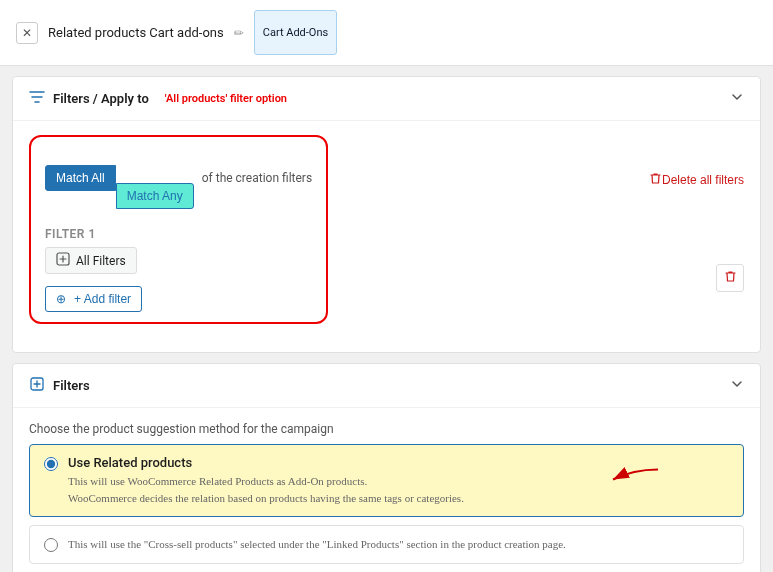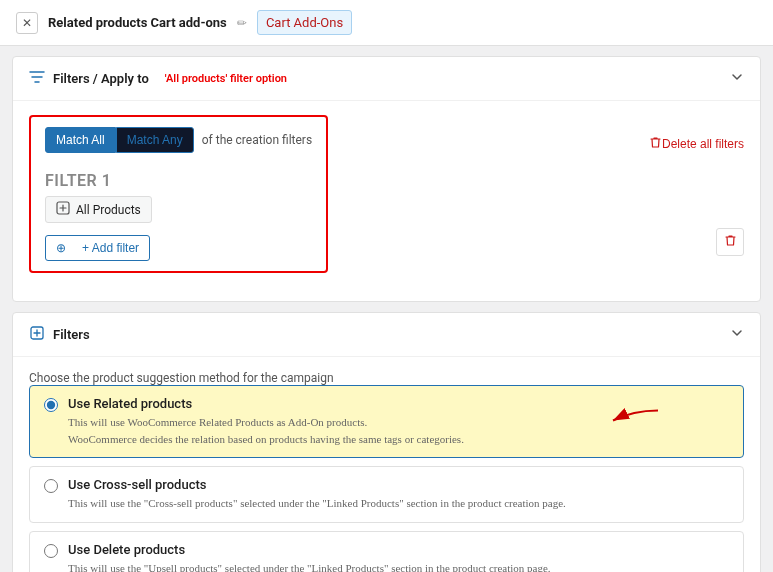--- a/index.html
+++ b/index.html
@@ -29,35 +29,35 @@
       cursor: pointer;
       display: flex;
       align-items: center;
       justify-content: center;
       font-size: 12px;
       color: #555;
       border-radius: 3px;
     }
     .top-title {
       font-size: 13px;
-      font-weight: 700;
+      font-weight: 400;
       color: #1e1e1e;
     }
     .edit-icon {
       color: #999;
       font-size: 12px;
       cursor: pointer;
     }
     .cart-addon-badge {
       background: #e8f4fd;
-      color: #b91c1c;
+      color: #0f172a;
       border: 1px solid #a8d1f0;
       border-radius: 3px;
-      padding: 4px 8px;
-      font-size: 13px;
+      padding: 15px 8px;
+      font-size: 11px;
       cursor: pointer;
     }
 
     
     .section-card {
       background: #fff;
       border: 1px solid #e0e0e0;
       margin: 10px 12px;
       border-radius: 4px;
     }
@@ -105,63 +105,64 @@
     .filter-toolbar {
       display: flex;
       align-items: center;
       justify-content: space-between;
       margin-bottom: 10px;
     }
 
     
     .filter-highlight-box {
       border: 2px solid #e00;
-      border-radius: 4px;
+      border-radius: 12px;
       padding: 10px 14px;
       display: inline-block;
       margin-bottom: 4px;
     }
 
     .match-all-btn {
       background: #2271b1;
       color: #fff;
       border: 1px solid #2271b1;
       border-radius: 3px 0 0 3px;
       padding: 5px 10px;
       font-size: 12px;
       cursor: pointer;
       font-weight: 500;
     }
     .match-any-btn {
-      background: #0f172a;
+      background: #5eead4;
       color: #2271b1;
       border: 1px solid #2271b1;
       border-radius: 0 3px 3px 0;
       padding: 5px 10px;
       font-size: 12px;
       cursor: pointer;
+      margin-top: 36px;
     }
     .filter-following-text {
       font-size: 12px;
       color: #555;
       margin-left: 8px;
     }
 
     .delete-all-btn {
       color: #cc1818;
       background: none;
       border: none;
       font-size: 12px;
       cursor: pointer;
       display: flex;
       align-items: center;
     }
 
     .filter-label {
-      font-size: 16px;
+      font-size: 12px;
       color: #888;
       text-transform: uppercase;
       margin: 8px 0 6px 0;
       font-weight: 600;
       letter-spacing: 0.5px;
     }
 
     .filter-chip {
       display: inline-flex;
       align-items: center;
@@ -216,21 +217,21 @@
       margin-top: 4px;
     }
 
     
     .products-body {
       padding: 14px 16px;
     }
     .products-subtitle {
       font-size: 12px;
       color: #555;
-      margin-bottom: 0;
+      margin-bottom: 8px;
     }
 
     
     .radio-option {
       border: 1px solid #e0e0e0;
       border-radius: 4px;
       padding: 10px 14px;
       margin-bottom: 8px;
       display: flex;
       align-items: flex-start;
@@ -309,26 +310,26 @@
           <div class="filter-row">
             <div class="filter-content">
               <div class="filter-label">FILTER 1</div>
               <div class="filter-chip">
                 <span class="chip-icon">
                   <svg width="14" height="14" viewBox="0 0 14 14" fill="none">
                     <rect x="1" y="1" width="12" height="12" rx="2" stroke="#555" stroke-width="1.2"></rect>
                     <path d="M4 7h6M7 4v6" stroke="#555" stroke-width="1.2" stroke-linecap="round"></path>
                   </svg>
                 </span>
-                <span>All Products</span>
+                <span>All Filters</span>
               </div>
               <div>
                 <button class="add-filter-btn">
                   <span>⊕</span>
-                  <span style="margin-left:12px">+ Add filter</span>
+                  <span style="margin-left:4px">+ Add filter</span>
                 </button>
               </div>
             </div>
           </div>
         </div>
       </div>
 
       <div style="display:flex;flex-direction:column;align-items:flex-end;justify-content:space-between;height:100%;padding-left:12px;min-height:120px;">
         <button class="delete-all-btn">
           <span>
@@ -389,21 +390,20 @@
             </marker>
           </defs>
           <path d="M55 5 Q30 5 10 15" stroke="#cc0000" stroke-width="2" fill="none" marker-end="url(#arrowhead)"></path>
         </svg>
       </div>
     </div>
 
     <div class="radio-option">
       <input type="radio" class="radio-input" style="">
       <div>
-        <div class="radio-label">Use Cross-sell products</div>
         <div class="radio-desc">This will use the "Cross-sell products" selected under the "Linked Products" section in the product creation page.</div>
       </div>
     </div>
 
     <div class="radio-option">
       <input type="radio" class="radio-input" style="">
       <div>
         <div class="radio-label">Use Delete products</div>
         <div class="radio-desc">This will use the "Upsell products" selected under the "Linked Products" section in the product creation page.</div>
       </div>

